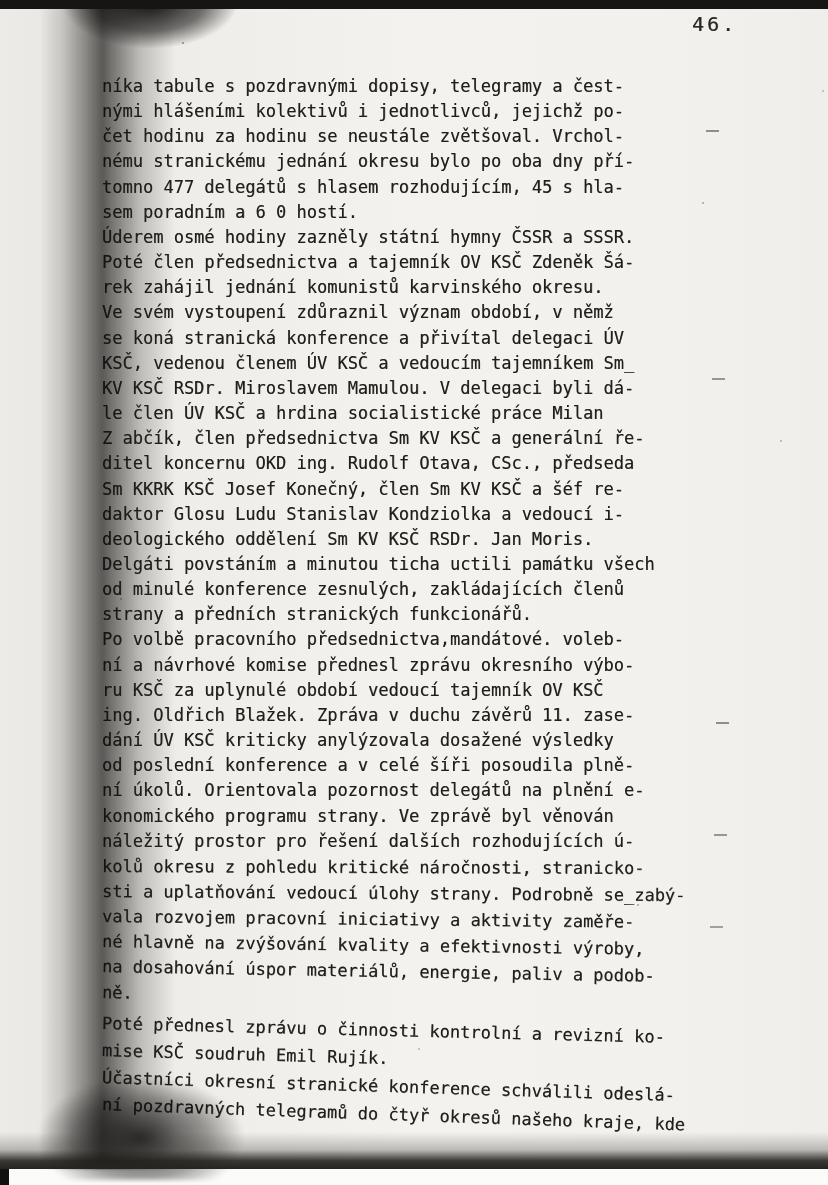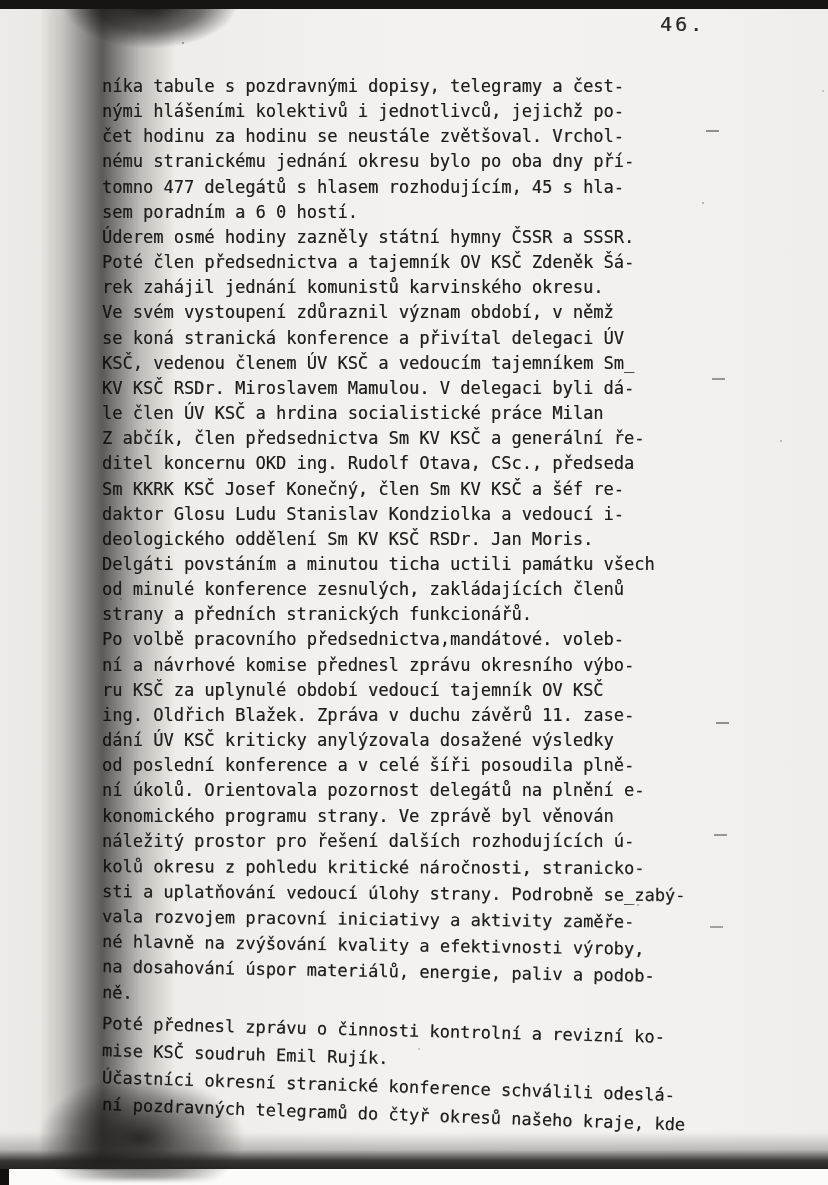--- a/index.html
+++ b/index.html
@@ -13,21 +13,21 @@
   .paper{
     position:absolute;left:0;top:9px;width:828px;height:1160px;
     background:linear-gradient(90deg,#ecebe7 0%,#e9e8e4 6%,#eeede9 22%,#f3f2ee 50%,#f2f1ed 80%,#efeeea 100%);
     z-index:1;
   }
   .top-bar{
     position:absolute;left:0;top:0;width:828px;height:9px;
     background:#171513;z-index:6;
   }
   .page-number{
-    position:absolute;left:660px;top:12px;
+    position:absolute;left:692px;top:12px;
     font-size:20px;letter-spacing:3px;color:#2b2927;
     text-shadow:0.4px 0.4px 0 rgba(40,38,35,0.6);
     z-index:2;
   }
   .text-block{
     position:absolute;left:102px;top:74px;width:670px;
     font-size:17px;line-height:25.15px;
     color:#201e1c;
     text-shadow:0.35px 0.35px 0 rgba(35,32,28,0.55);
     z-index:2;

